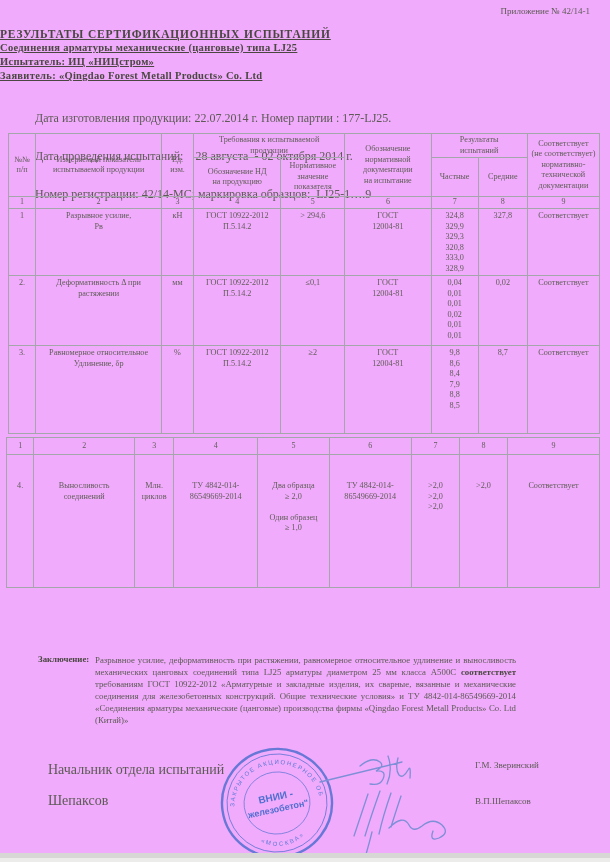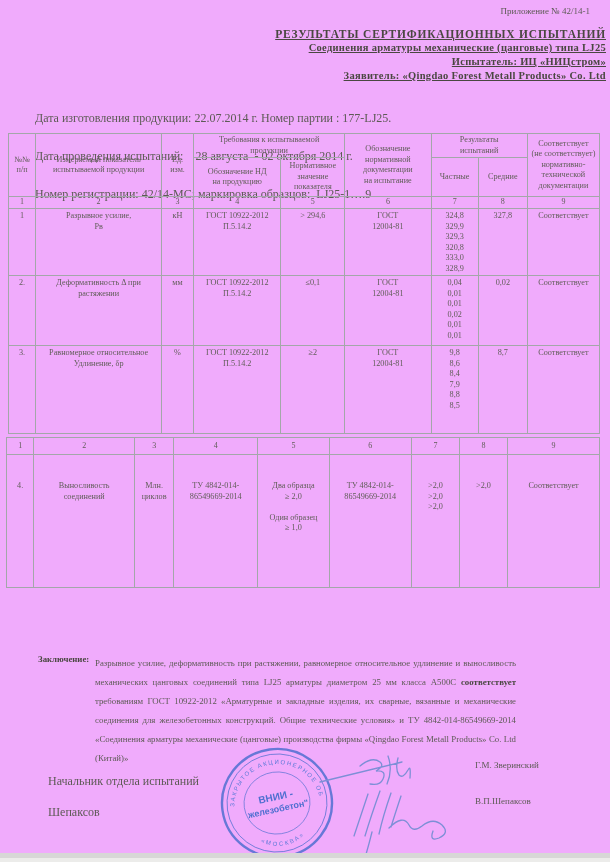--- a/index.html
+++ b/index.html
@@ -1,41 +1,41 @@
 <!DOCTYPE html>
 <html><head>
 <meta charset="utf-8">
 <style>
   html,body{margin:0;padding:0;}
   .page{position:relative;width:610px;height:862px;background:#f0abfc;overflow:hidden;
         font-family:"Liberation Serif","DejaVu Serif",serif;color:#57544f;}
   .annex{position:absolute;top:6px;right:20px;font-size:9px;color:#5d5a55;}
-  .titles{position:absolute;top:27px;left:0;width:606px;text-align:right;}
+  .titles{position:absolute;top:27px;left:0;width:606px;text-align:left;}
   .titles div{font-weight:bold;text-decoration:underline;font-size:10.5px;line-height:14px;color:#4a4741;letter-spacing:.3px;}
   .titles .main{font-size:11.5px;letter-spacing:.8px;}
   .info{position:absolute;top:86px;left:35px;font-size:12px;line-height:12.8px;color:#5d5a55;white-space:pre;font-family:Liberation Serif, serif;}
   table.tbl{position:absolute;border-collapse:collapse;table-layout:fixed;background:transparent;}
   table.t1{left:8px;top:133px;width:592px;}
   table.t2{left:6px;top:437px;width:594px;}
   .tbl td{border:1px solid #a3a7a9;font-size:8.2px;line-height:1.28;text-align:center;
           vertical-align:middle;padding:1px 2px;color:#605d58;white-space:pre-line;overflow:hidden;}
   .tbl tr.h1{height:21px;}
   .tbl tr.h2{height:39px;}
   .tbl tr.numrow{height:12px;}
   .tbl tr.numrow td{font-size:8px;padding:0 2px;}
   .tbl tr.dr td{vertical-align:top;padding-top:2px;}
   .t1 tr.r1{height:64px;} .t1 tr.r2{height:70px;} .t1 tr.r3{height:88px;}
   .t2 tr.numrow{height:17px;}
   .t2 tr.r4{height:133px;}
   .t2 tr.r4 td{padding-top:26px;}
   .conclusion{position:absolute;left:38px;top:622px;width:478px;display:flex;font-size:8.8px;color:#5d5a55;margin-top:32px;}
   .c-label{font-weight:bold;width:57px;flex:0 0 57px;color:#4a4741;}
-  .c-text{flex:1;text-align:justify;line-height:19px;}
+  .c-text{flex:1;text-align:justify;line-height:12px;}
   .c-text b{color:#4a4741;}
-  .sig-label{position:absolute;left:48px;font-size:12px;color:#5d5a55;margin-top:12px;}
+  .sig-label{position:absolute;left:48px;font-size:14px;color:#5d5a55;}
   .sig-name{position:absolute;left:475px;font-size:9px;color:#5d5a55;}
   .stamp-wrap{position:absolute;left:216px;top:744px;width:122px;height:118px;}
   .sigs-wrap{position:absolute;left:316px;top:736px;width:150px;height:118px;}
   .band{position:absolute;left:0;top:853px;width:610px;height:5px;background:#d7d7d6;}
   .band2{position:absolute;left:0;top:858px;width:610px;height:4px;background:#ececea;}
 </style>
 </head>
 <body>
 
 <div class="page">

